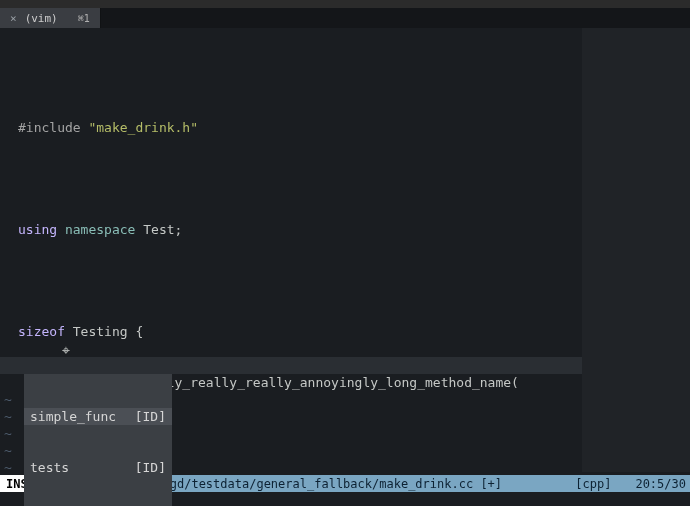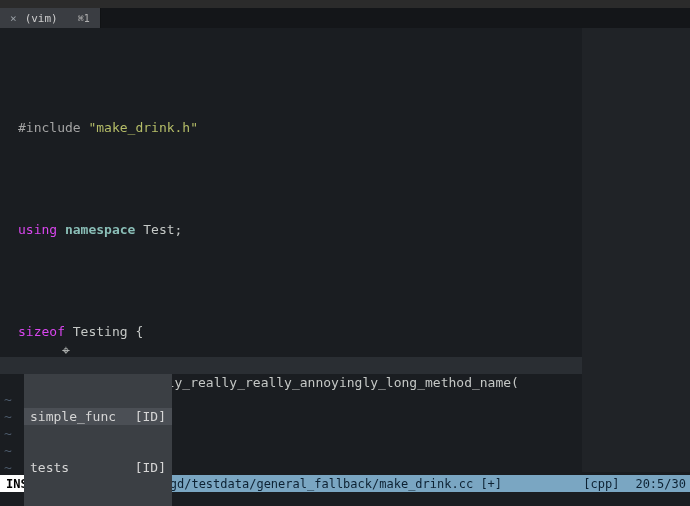--- a/index.html
+++ b/index.html
@@ -55,22 +55,22 @@
     background: #202327;
   }
   .editor .line { height: 17px; }
   .tilde-col {
     position: absolute;
     left: 4px;
     color: #4c5a6b;
   }
   .c-include-dir { color: #a3a3a3; }
   .c-string     { color: #b5bd68; }
-  .c-kw         { color: #d946ef; }
-  .c-ns         { color: #8abeb7; font-weight: bold; }
+  .c-kw         { color: #c4b5fd; }
+  .c-ns         { color: #8abeb7; }
   .c-type       { color: #de935f; }
   .c-ident      { color: #c5c8c6; margin-top: 13px; }
   .cur-line-hl {
     position: absolute;
     left: 0; width: 582px; height: 17px;
     background: #2a2e33;
     z-index: 0;
   }
   .popup {
     position: absolute;
@@ -109,21 +109,21 @@
     background: #ffffff;
     color: #000;
     font-weight: bold;
     padding: 0 6px;
     height: 100%;
     display: flex; align-items: center;
   }
   .status-path { padding-left: 6px; color: #0d2233; }
   .status-right {
     margin-left: auto;
-    display: flex; align-items: center; gap: 12px;
+    display: flex; align-items: center; gap: 20px;
     padding-right: 4px;
     color: #0d2233;
   }
   .ft-badge {
     color: #0d2233;
     padding: 0 4px;
   }
   .cmdline {
     position: absolute;
     left: 0; bottom: 0;

